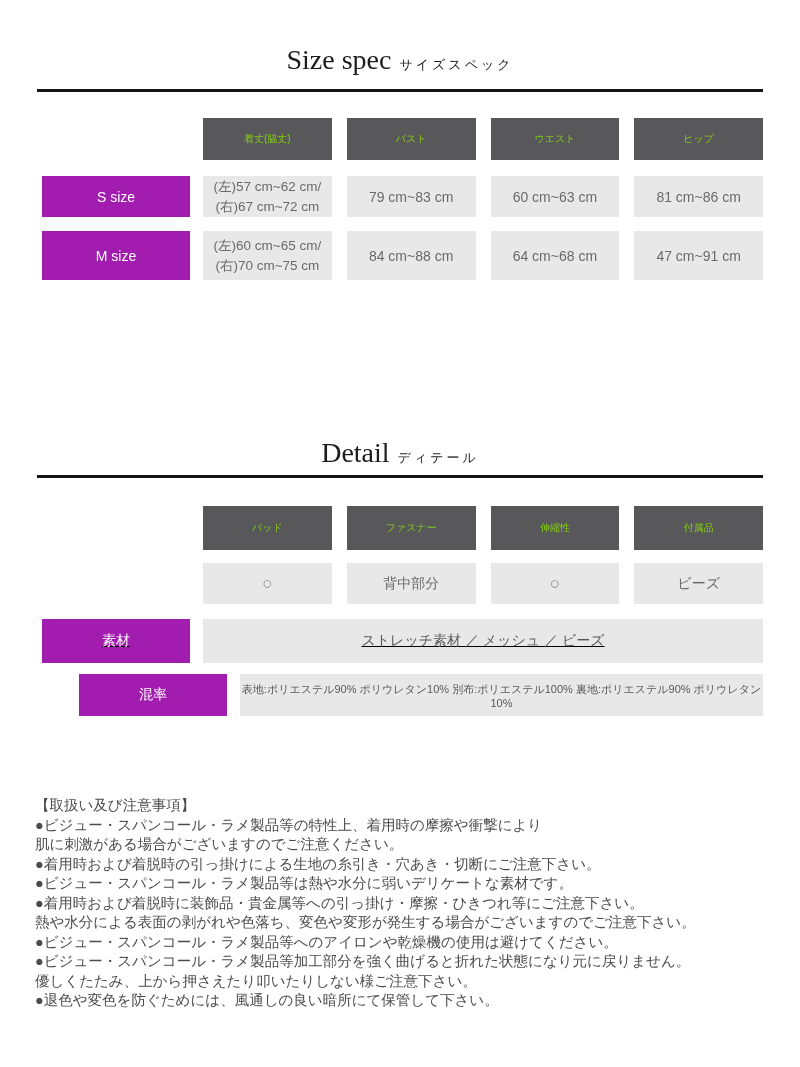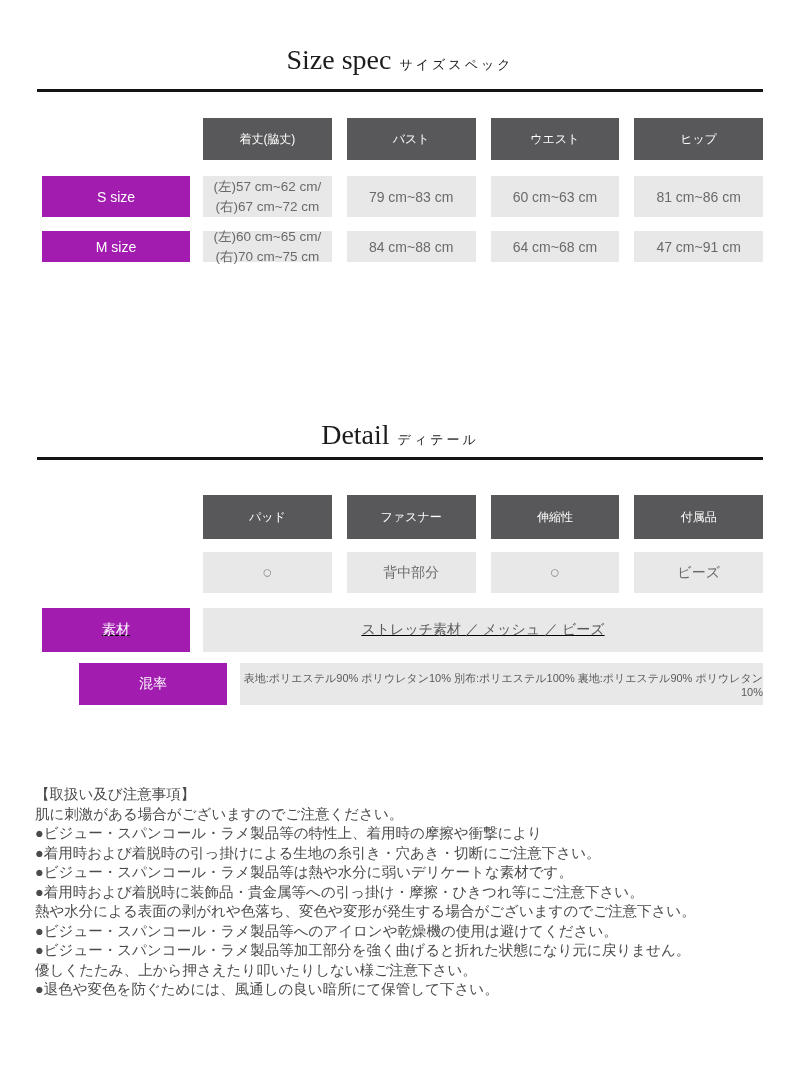--- a/index.html
+++ b/index.html
@@ -22,41 +22,41 @@
   .spec-table{margin-left:42px;width:721px;}
   .trow{display:flex;}
   .label-spacer{width:148px;margin-right:13px;flex:none;}
   .label-cell{
     width:148px;margin-right:13px;flex:none;
     background:#a21caf;color:#ffffff;font-size:14px;
     display:flex;align-items:center;justify-content:center;
   }
   .data-cells{flex:1;display:flex;gap:15px;}
   .cell{flex:1;display:flex;align-items:center;justify-content:center;text-align:center;}
-  .head-cell{background:#58585a;color:#ffffff;font-size:12px;}
+  .head-cell{background:#58585a;color:#84cc16;font-size:10px;}
   .val-cell{background:#e8e8e8;color:#6a6a6a;font-size:14px;}
   .multiline{white-space:pre-line;font-size:13.5px;line-height:20px;}
   .circle-cell{font-size:17px;color:#8f8f8f;}
   .span-cell{
     flex:1;background:#e8e8e8;color:#595959;font-size:14px;
-    display:flex;align-items:center;justify-content:center;text-align:right;
+    display:flex;align-items:center;justify-content:center;text-align:center;
   }
   .span-cell.small{font-size:11px;letter-spacing:0;}
 
   
   #size-heading{padding-top:44px;height:34px;}
   #size-divider{margin-top:11px;}
   #size-table{margin-top:26px;}
   #size-header-row{height:42px;}
   #size-row-s{height:41px;margin-top:16px;}
-  #size-row-m{height:31px;margin-top:14px;}
+  #size-row-m{height:49px;margin-top:14px;}
 
   #detail-heading{margin-top:157px;height:33px;}
   #detail-divider{margin-top:5px;}
-  #detail-table{margin-top:35px;}
+  #detail-table{margin-top:28px;}
   #detail-header-row{height:44px;}
   #detail-value-row{height:41px;margin-top:13px;}
   #detail-material-row{height:44px;margin-top:15px;text-decoration:underline;}
   #detail-mixture-row{height:42px;margin-top:11px;padding-left:37px;}
 
   
   .notice{
     margin:80px 30px 0 35px;
     font-size:14.5px;line-height:19.5px;color:#4b4b4b;
   }
@@ -136,22 +136,22 @@
   </div>
 
   <div class="trow" id="detail-mixture-row">
     <div class="label-cell">混率</div>
     <div class="span-cell small">表地:ポリエステル90% ポリウレタン10% 別布:ポリエステル100% 裏地:ポリエステル90% ポリウレタン10%</div>
   </div>
 </div>
 
 <div class="notice">
   <div class="notice-line">【取扱い及び注意事項】</div>
+  <div class="notice-line">●ビジュー・スパンコール・ラメ製品等の特性上、着用時の摩擦や衝撃により</div>
   <div class="notice-line">肌に刺激がある場合がございますのでご注意ください。</div>
-  <div class="notice-line">●ビジュー・スパンコール・ラメ製品等の特性上、着用時の摩擦や衝撃により</div>
   <div class="notice-line">●着用時および着脱時の引っ掛けによる生地の糸引き・穴あき・切断にご注意下さい。</div>
   <div class="notice-line">●ビジュー・スパンコール・ラメ製品等は熱や水分に弱いデリケートな素材です。</div>
   <div class="notice-line">●着用時および着脱時に装飾品・貴金属等への引っ掛け・摩擦・ひきつれ等にご注意下さい。</div>
   <div class="notice-line">熱や水分による表面の剥がれや色落ち、変色や変形が発生する場合がございますのでご注意下さい。</div>
   <div class="notice-line">●ビジュー・スパンコール・ラメ製品等へのアイロンや乾燥機の使用は避けてください。</div>
   <div class="notice-line">●ビジュー・スパンコール・ラメ製品等加工部分を強く曲げると折れた状態になり元に戻りません。</div>
   <div class="notice-line">優しくたたみ、上から押さえたり叩いたりしない様ご注意下さい。</div>
   <div class="notice-line">●退色や変色を防ぐためには、風通しの良い暗所にて保管して下さい。</div>
 </div>
 

